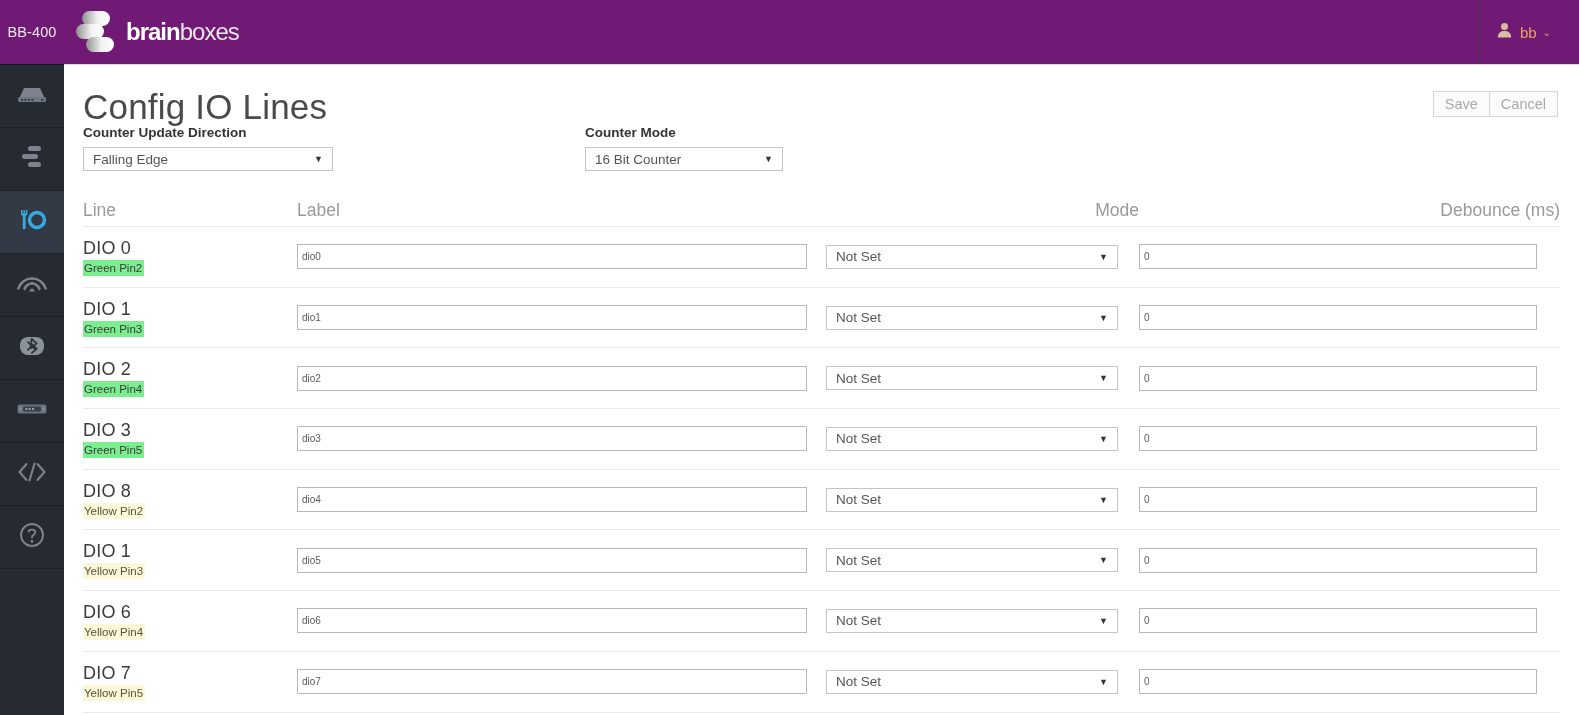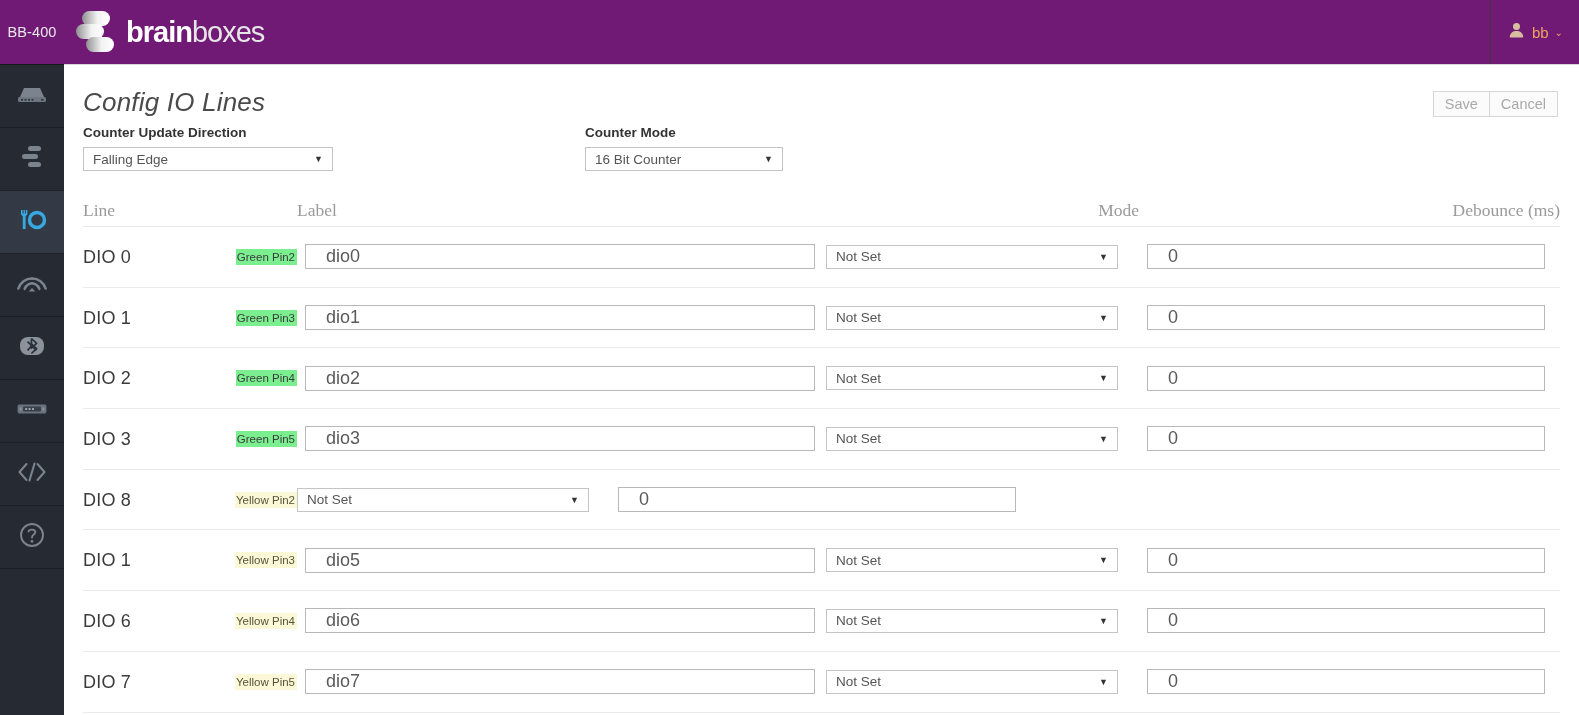--- a/index.html
+++ b/index.html
@@ -32,28 +32,28 @@
   .logo-mark { position: relative; width: 44px; height: 48px; margin-right: 6px; }
   .logo-blob {
     position: absolute;
     height: 15px; width: 28px;
     border-radius: 9px;
     background: linear-gradient(90deg,#8f8f8f 0%,#f2f2f2 55%,#ffffff 100%);
   }
   .lb1 { top: 3px;  left: 6px; }
   .lb2 { top: 16px; left: 0px; }
   .lb3 { top: 29px; left: 10px; }
-  .logo-text { font-size: 29px; letter-spacing: -1px; line-height: 1; }
+  .logo-text { font-size: 24px; letter-spacing: -1px; line-height: 1; }
   .logo-bold { color: #ffffff; font-weight: bold; }
   .logo-light { color: #e6e6e6; font-weight: normal; }
   #topbar-right {
     margin-left: auto;
     height: 64px;
     display: flex; align-items: center;
-    padding-right: 16px;
+    padding-right: 28px;
     border-left: 1px solid #3a3a3a;
     padding-left: 18px;
   }
   #user-icon { margin-right: 8px; display: block; }
   #user-name { color: #f0a35e; font-size: 15px; margin-right: 6px; }
   #user-caret { color: #f0a35e; font-size: 10px; }
 
   
   #sidebar {
     position: absolute; left: 0; top: 64px;
@@ -74,24 +74,23 @@
   #main {
     position: absolute; left: 64px; top: 64px;
     width: 1515px; height: 651px;
     background: #ffffff;
     border-top: 1px solid #d8d8d8;
     overflow: hidden;
   }
 
   #page-title {
     position: absolute; left: 19px; top: 22px;
-    font-size: 26px; font-weight: normal;
+    font-size: 35px; font-weight: normal;
     color: #4a4a4a;
     letter-spacing: .2px;
-    font-style: italic;
   }
 
   #action-buttons {
     position: absolute; right: 21px; top: 26px;
     display: flex;
   }
   .btn {
     height: 26px;
     padding: 0 11px;
     font-size: 14.5px;
@@ -133,59 +132,57 @@
 
   
   #io-table {
     position: absolute; left: 19px; top: 128px;
     width: 1477px;
   }
   .th-row {
     display: flex; align-items: flex-end;
     height: 34px;
     border-bottom: 1px solid #eaeaea;
-    font-family: Liberation Serif, serif;
   }
   .th {
     font-size: 17.5px; color: #9a9a9a; font-weight: normal;
     padding-bottom: 5px;
   }
   .col-line  { width: 214px; min-width: 214px; }
   .col-label { width: 529px; min-width: 529px; }
   .col-mode  { width: 313px; min-width: 313px; text-align: right; }
   .col-deb   { width: 421px; min-width: 421px; text-align: right; }
 
   .io-row {
     display: flex; align-items: center;
     height: 60.7px;
     border-bottom: 1px solid #eaeaea;
   }
   .cell { display: flex; align-items: center; }
-  .line-cell { flex-direction: row; align-items: flex-start; justify-content: space-between; }
+  .line-cell { flex-direction: column; align-items: flex-start; justify-content: flex-start; }
   .line-name {
     font-size: 18px; color: #3b3b3b; font-weight: normal;
     line-height: 20px; letter-spacing: .2px;
   }
   .line-pin {
     font-size: 11.5px; line-height: 14px;
     padding: 1px 2px 1px 1px; margin-top: 2px;
     color: #3b3b3b;
   }
   .pin-green  { background: #7bee90; }
   .pin-yellow { background: #fbf8d8; color: #55543a; }
 
   .text-input {
     height: 25px; width: 510px;
     border: 1px solid #b8b8b8;
     background: #ffffff;
-    font-size: 18px; color: #5a5a5a;
-    padding: 0 0 0 20px;
+    font-size: 10px; color: #5a5a5a;
+    padding: 0 0 0 4px;
     font-family: "Liberation Sans", sans-serif;
     outline: none;
-    margin-left: 8px;
   }
   .deb-input { width: 398px; }
   .row-select { width: 292px; }
   .mode-wrap { display: flex; align-items: center; }
   .deb-wrap { display: flex; align-items: center; justify-content: flex-start; }
 </style>
 </head>
 <body>
 
 <div id="topbar">
@@ -412,20 +409,23 @@
           </div>
           <div class="cell col-deb deb-wrap">
             <input class="text-input deb-input" type="text" value="0" style="">
           </div>
         </div>
         <div class="io-row">
           <div class="cell col-line line-cell">
             <span class="line-name">DIO 8</span>
             <span class="line-pin pin-yellow">Yellow Pin2</span>
           </div>
+          <div class="cell col-label">
+            <input class="text-input" type="text" value="dio4" style="">
+          </div>
           <div class="cell col-mode mode-wrap">
             <div class="select-box row-select">
               <span>Not Set</span>
               <span class="select-caret">▼</span>
             </div>
           </div>
           <div class="cell col-deb deb-wrap">
             <input class="text-input deb-input" type="text" value="0" style="">
           </div>
         </div>

